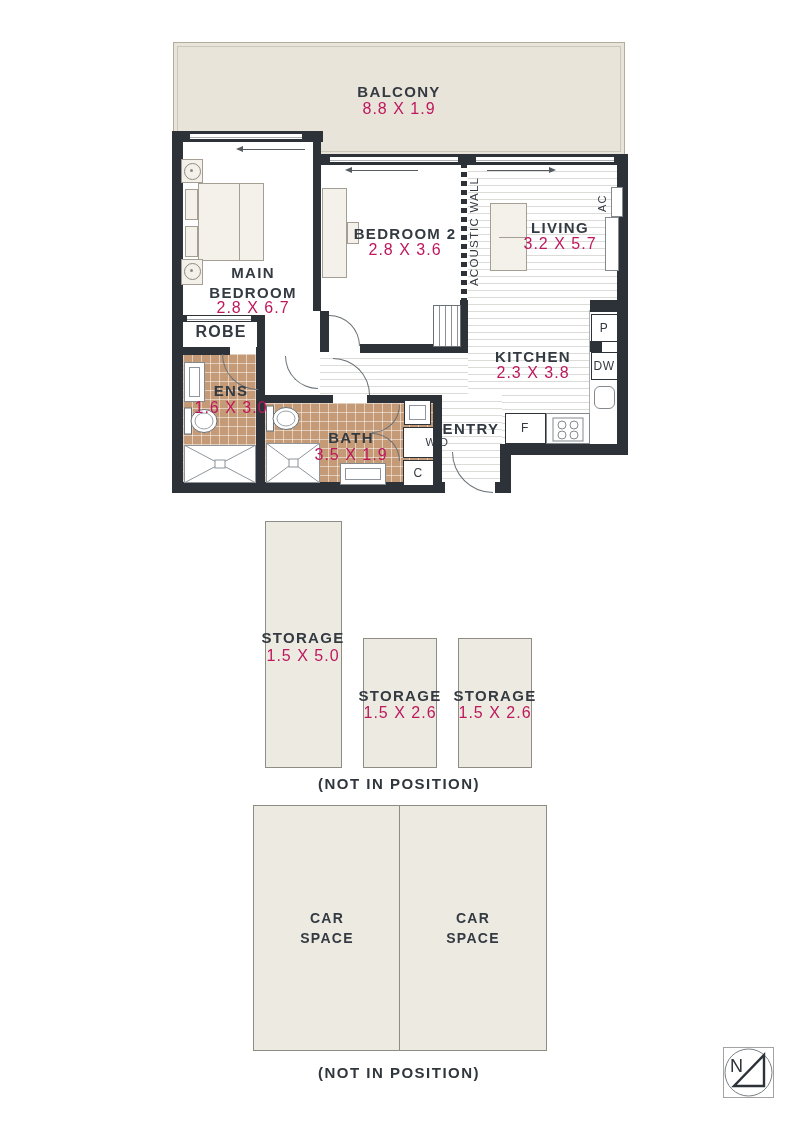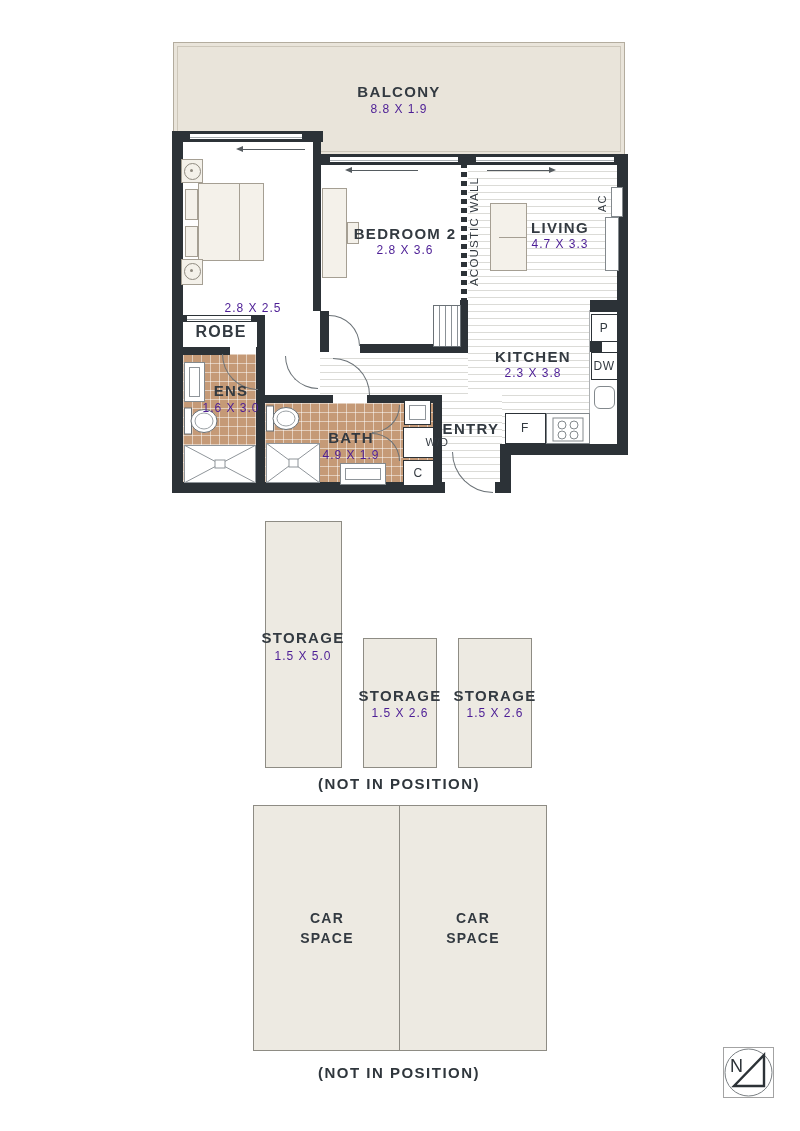--- a/index.html
+++ b/index.html
@@ -34,21 +34,21 @@
   
   .arr{position:absolute;height:1px;background:#555b60;}
   .arr.left:after{content:'';position:absolute;left:0;top:-3px;transform:translateX(-100%);border-style:solid;border-width:3.5px 7px 3.5px 0;border-color:transparent #555b60 transparent transparent;}
   .arr.right:after{content:'';position:absolute;right:0;top:-3px;transform:translateX(100%);border-style:solid;border-width:3.5px 0 3.5px 7px;border-color:transparent transparent transparent #555b60;}
   
   .dashwall{width:6px;background:repeating-linear-gradient(to bottom,#2c3237 0 5px,transparent 5px 9px);}
   
   .lbl{position:absolute;transform:translate(-50%,-50%);text-align:center;color:#333a41;}
   .name{font-size:15px;font-weight:700;letter-spacing:1.3px;line-height:20px;white-space:nowrap;text-align:right;}
   .namew{font-size:15px;font-weight:700;letter-spacing:1.3px;line-height:20px;}
-  .dims{font-size:12px;font-weight:400;letter-spacing:1px;color:#4c1d95;white-space:nowrap;}
+  .dims{font-size:16px;font-weight:400;letter-spacing:1px;color:#be185d;white-space:nowrap;}
   .small{font-size:12px;font-weight:400;letter-spacing:.5px;white-space:nowrap;}
   .robe-lbl{font-size:16px;font-weight:700;letter-spacing:1.2px;white-space:nowrap;}
   .vtext{position:absolute;writing-mode:vertical-rl;transform:rotate(180deg);font-size:11.5px;font-weight:400;letter-spacing:1.2px;color:#333a41;text-align:center;white-space:nowrap;}
   .caption{font-size:15px;font-weight:700;letter-spacing:1.5px;color:#2f363c;white-space:nowrap;}
   
   .zone{background:#edeae2;border:1px solid #8e8c84;}
 </style>
 </head>
 <body>
 
@@ -179,42 +179,43 @@
       <rect x="0.5" y="0.5" width="53" height="39" fill="#fff" stroke="#8f959a"></rect>
       <line x1="0" y1="0" x2="54" y2="40" stroke="#8f959a"></line>
       <line x1="54" y1="0" x2="0" y2="40" stroke="#8f959a"></line>
       <rect x="23" y="16" width="9" height="8" fill="#fff" stroke="#8f959a"></rect>
     </svg>
   </div>
 
   <div class="lbl name" style="left:399px;top:92px;">BALCONY</div>
   <div class="lbl dims" style="left:399px;top:109px;">8.8 X 1.9</div>
 
-  <div class="lbl dims" style="left:253px;top:308px;">2.8 X 2.5</div>
+  <div class="lbl namew" style="left:253px;top:283px;width:130px;">MAIN BEDROOM</div>
+  <div class="lbl dims" style="left:253px;top:308px;">2.8 X 6.7</div>
   <div class="lbl robe-lbl" style="left:221px;top:332px;">ROBE</div>
 
   <div class="lbl name" style="left:405px;top:234px;">BEDROOM 2</div>
   <div class="lbl dims" style="left:405px;top:250px;text-align:right;">2.8 X 3.6</div>
 
   <div class="vtext" style="left:468px;top:158px;height:146px;width:15px;">ACOUSTIC WALL</div>
 
   <div class="lbl name" style="left:560px;top:228px;">LIVING</div>
-  <div class="lbl dims" style="left:560px;top:244px;">4.7 X 3.3</div>
+  <div class="lbl dims" style="left:560px;top:244px;">3.2 X 5.7</div>
   <div class="vtext" style="left:596px;top:188px;height:30px;width:13px;font-size:11px;">AC</div>
 
   <div class="lbl name" style="left:533px;top:357px;">KITCHEN</div>
   <div class="lbl dims" style="left:533px;top:373px;">2.3 X 3.8</div>
 
   <div class="lbl name" style="left:471px;top:429px;">ENTRY</div>
 
   <div class="lbl name" style="left:231px;top:391px;">ENS</div>
   <div class="lbl dims" style="left:231px;top:408px;">1.6 X 3.0</div>
 
   <div class="lbl name" style="left:351px;top:438px;">BATH</div>
-  <div class="lbl dims" style="left:351px;top:455px;">4.9 X 1.9</div>
+  <div class="lbl dims" style="left:351px;top:455px;">3.5 X 1.9</div>
 
   <div class="lbl small" style="left:604px;top:328px;">P</div>
   <div class="lbl small" style="left:604px;top:366px;">DW</div>
   <div class="lbl small" style="left:525px;top:428px;">F</div>
   <div class="lbl small" style="left:418px;top:442px;font-size:11px;margin-left:19px;">W/D</div>
   <div class="lbl small" style="left:418px;top:473px;">C</div>
 
   <div class="abs zone" style="left:265px;top:521px;width:77px;height:247px;"></div>
   <div class="abs zone" style="left:363px;top:638px;width:74px;height:130px;"></div>
   <div class="abs zone" style="left:458px;top:638px;width:74px;height:130px;"></div>

